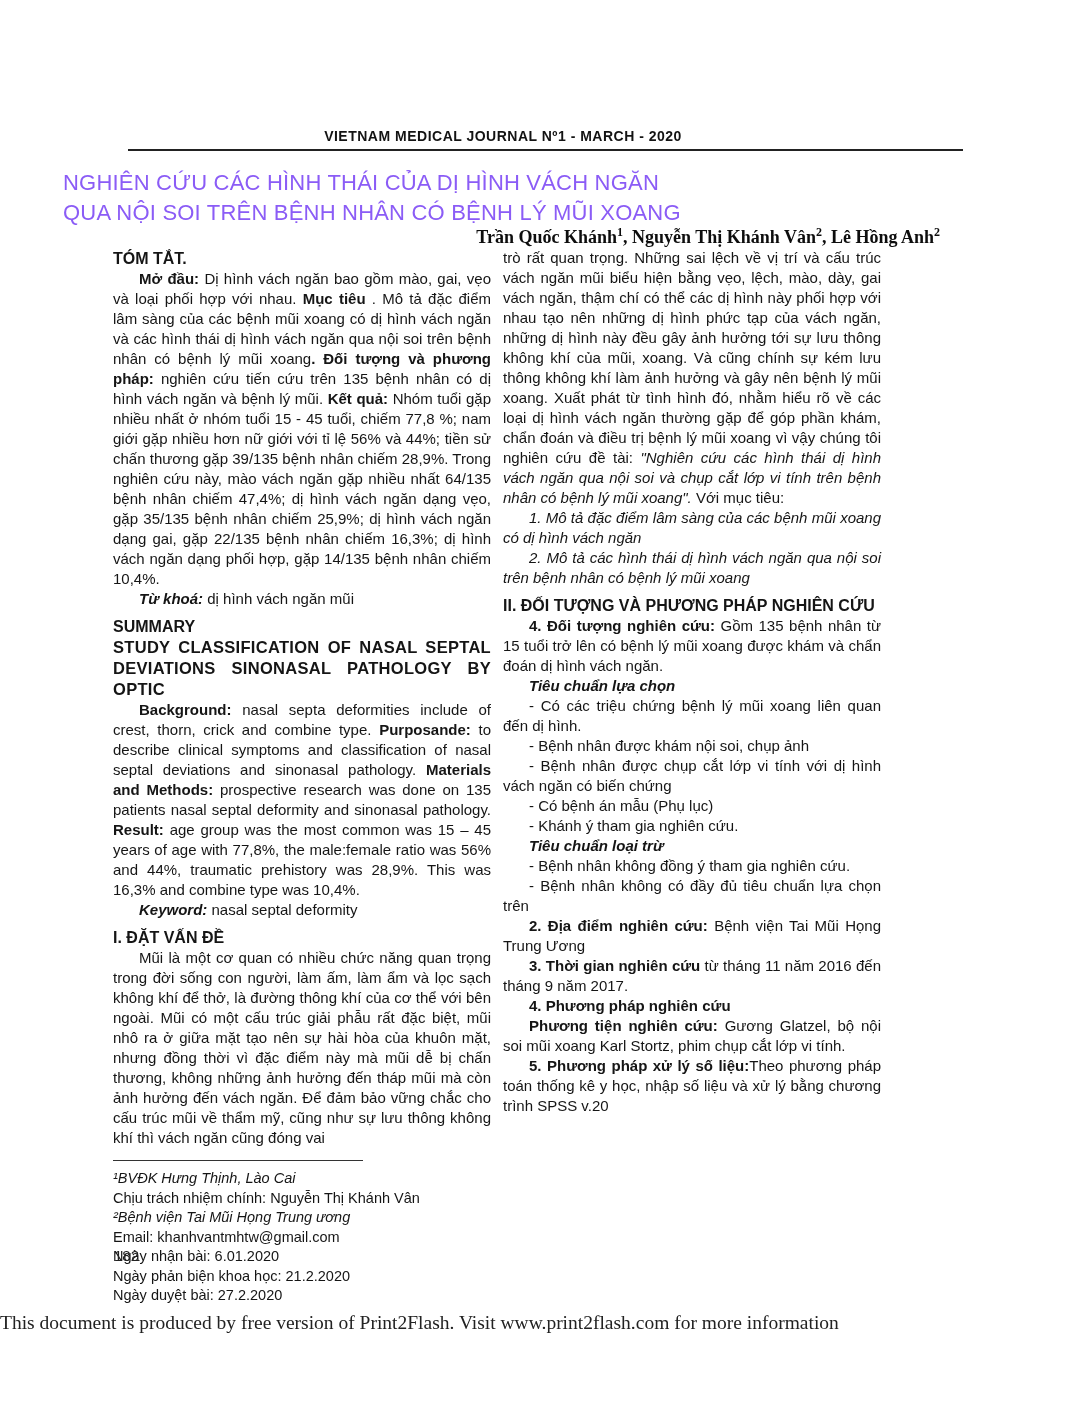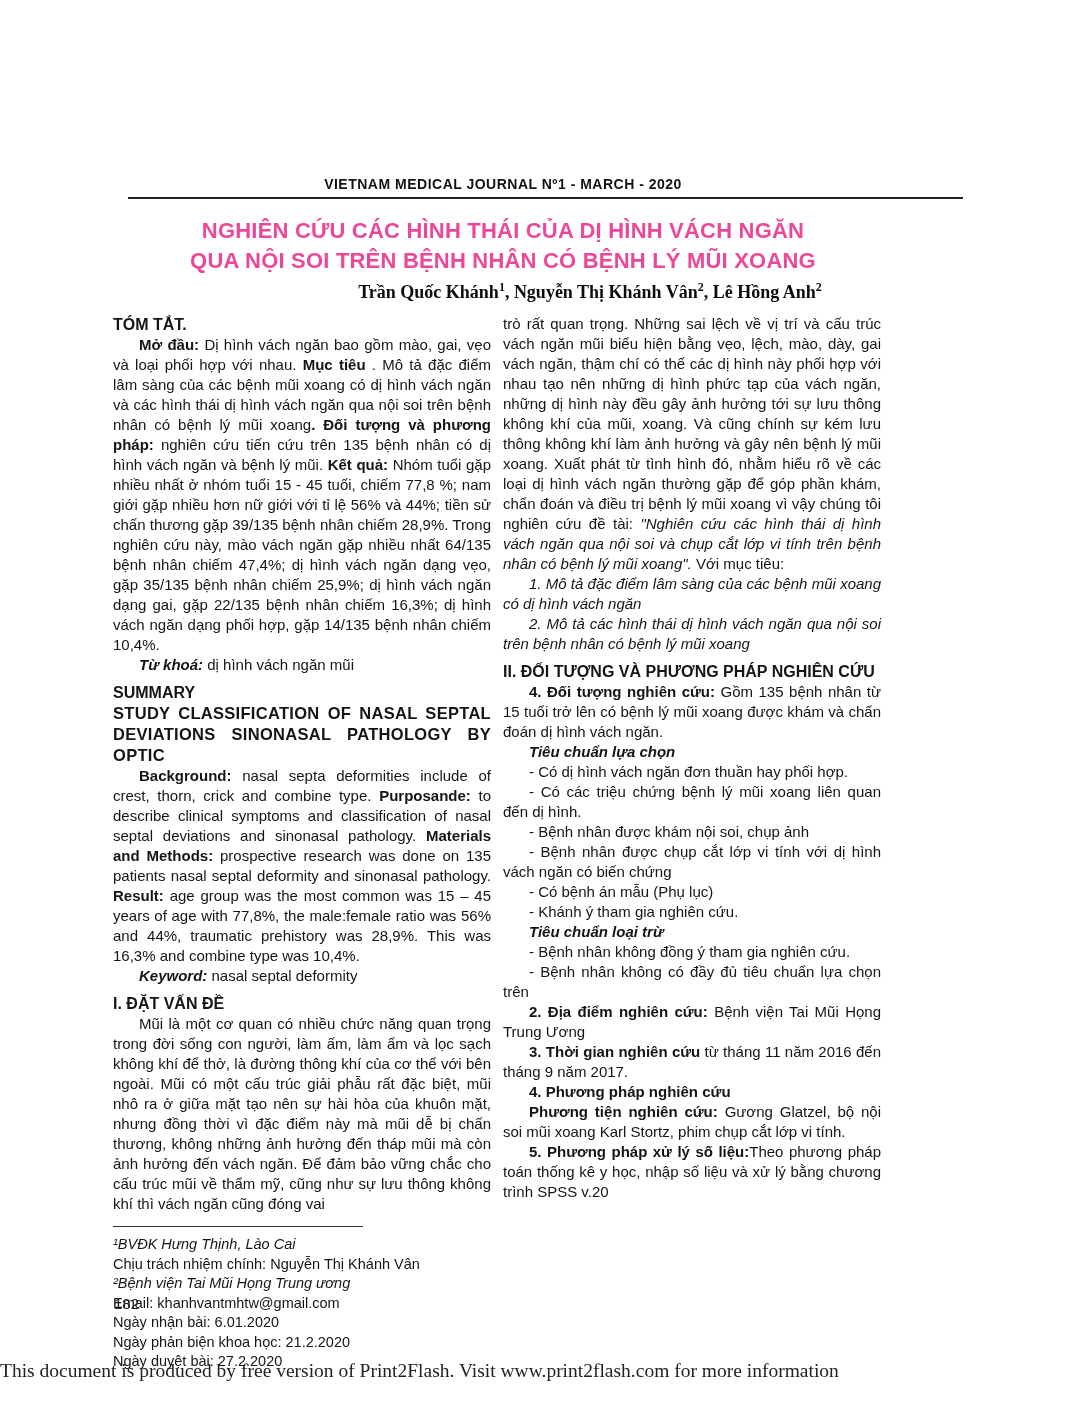--- a/index.html
+++ b/index.html
@@ -1,41 +1,41 @@
 <!DOCTYPE html>
 <html><head>
 <meta charset="utf-8">
 <style>
   html,body{margin:0;padding:0;}
   body{
     width:1090px;height:1411px;position:relative;background:#ffffff;
     font-family:"Liberation Sans","DejaVu Sans",sans-serif;color:#111;
     -webkit-font-smoothing:antialiased;overflow:hidden;
   }
-  .page{position:absolute;inset:0;margin-top:48px;}
+  .page{position:absolute;inset:0;}
   .journal-header{
     position:absolute;top:128px;left:113px;width:780px;text-align:center;
     font-weight:bold;font-size:14px;letter-spacing:.5px;color:#131313;
   }
   .header-rule{
     position:absolute;top:149px;left:128px;width:835px;border-top:2px solid #222;
   }
   .article-title{
-    position:absolute;top:168px;left:63px;width:880px;text-align:center;
-    font-weight:bold;font-size:22px;line-height:30px;color:#ec4899;
+    position:absolute;top:168px;left:63px;width:880px;text-align:left;
+    font-weight:normal;font-size:22px;line-height:30px;color:#8b5cf6;
     letter-spacing:.2px;
   }
   .authors{
-    position:absolute;top:232px;left:240px;width:700px;text-align:center;
+    position:absolute;top:225px;left:240px;width:700px;text-align:right;
     font-family:"Liberation Serif","DejaVu Serif",serif;
     font-weight:bold;font-size:18px;color:#0d0d0d;
   }
   .authors sup{font-size:12px;}
   .columns{
-    position:absolute;top:266px;left:113px;width:780px;display:flex;gap:12px;
+    position:absolute;top:248px;left:113px;width:780px;display:flex;gap:12px;
   }
   .col{width:378px;font-size:15px;line-height:20px;color:#151515;}
   .blk{margin:0;}
   .t-p{text-align:justify;text-indent:26px;}
   .t-p.ni{text-indent:0;}
   .t-h1{font-weight:bold;font-size:16px;line-height:21px;margin-top:7px;text-indent:0;}
   .t-h1.first{margin-top:0;}
   .t-h2{font-weight:bold;font-size:16.5px;line-height:21px;text-align:justify;text-indent:0;letter-spacing:.3px;}
   .t-rule{border-top:1.5px solid #333;width:250px;margin:12px 0 8px 0;}
   .t-fn{font-size:14.5px;line-height:19.5px;text-indent:0;}
@@ -84,21 +84,20 @@
         <div class="blk t-fn"><span>Ngày phản biện khoa học: 21.2.2020</span></div>
         <div class="blk t-fn"><span>Ngày duyệt bài: 27.2.2020</span></div>
       </div>
     <div class="col">
         <div class="blk t-p ni"><span>trò rất quan trọng. Những sai lệch về vị trí và cấu trúc vách ngăn mũi biểu hiện bằng vẹo, lệch, mào, dày, gai vách ngăn, thậm chí có thể các dị hình này phối hợp với nhau tạo nên những dị hình phức tạp của vách ngăn, những dị hình này đều gây ảnh hưởng tới sự lưu thông không khí của mũi, xoang. Và cũng chính sự kém lưu thông không khí làm ảnh hưởng và gây nên bệnh lý mũi xoang. Xuất phát từ tình hình đó, nhằm hiểu rõ về các loại dị hình vách ngăn thường gặp để góp phần khám, chẩn đoán và điều trị bệnh lý mũi xoang vì vậy chúng tôi nghiên cứu đề tài: </span><span class="i">"Nghiên cứu các hình thái dị hình vách ngăn qua nội soi và chụp cắt lớp vi tính trên bệnh nhân có bệnh lý mũi xoang".</span><span> Với mục tiêu:</span></div>
         <div class="blk t-p"><span class="i">1. Mô tả đặc điểm lâm sàng của các bệnh mũi xoang có dị hình vách ngăn</span></div>
         <div class="blk t-p"><span class="i">2. Mô tả các hình thái dị hình vách ngăn qua nội soi trên bệnh nhân có bệnh lý mũi xoang</span></div>
         <div class="blk t-h1"><span class="b">II. ĐỐI TƯỢNG VÀ PHƯƠNG PHÁP NGHIÊN CỨU</span></div>
         <div class="blk t-p"><span class="b">4. Đối tượng nghiên cứu: </span><span>Gồm 135 bệnh nhân từ 15 tuổi trở lên có bệnh lý mũi xoang được khám và chẩn đoán dị hình vách ngăn.</span></div>
         <div class="blk t-p"><span class="b i">Tiêu chuẩn lựa chọn</span></div>
-        <div class="blk t-p"><span>- Có dị hình vách ngăn đơn thuần hay phối hợp.</span></div>
         <div class="blk t-p"><span>- Có các triệu chứng bệnh lý mũi xoang liên quan đến dị hình.</span></div>
         <div class="blk t-p"><span>- Bệnh nhân được khám nội soi, chụp ảnh</span></div>
         <div class="blk t-p"><span>- Bệnh nhân được chụp cắt lớp vi tính với dị hình vách ngăn có biến chứng</span></div>
         <div class="blk t-p"><span>- Có bệnh án mẫu (Phụ lục)</span></div>
         <div class="blk t-p"><span>- Khánh ý tham gia nghiên cứu.</span></div>
         <div class="blk t-p"><span class="b i">Tiêu chuẩn loại trừ</span></div>
         <div class="blk t-p"><span>- Bệnh nhân không đồng ý tham gia nghiên cứu.</span></div>
         <div class="blk t-p"><span>- Bệnh nhân không có đầy đủ tiêu chuẩn lựa chọn trên</span></div>
         <div class="blk t-p"><span class="b">2. Địa điểm nghiên cứu: </span><span>Bệnh viện Tai Mũi Họng Trung Ương</span></div>
         <div class="blk t-p"><span class="b">3. Thời gian nghiên cứu </span><span>từ tháng 11 năm 2016 đến tháng 9 năm 2017.</span></div>

